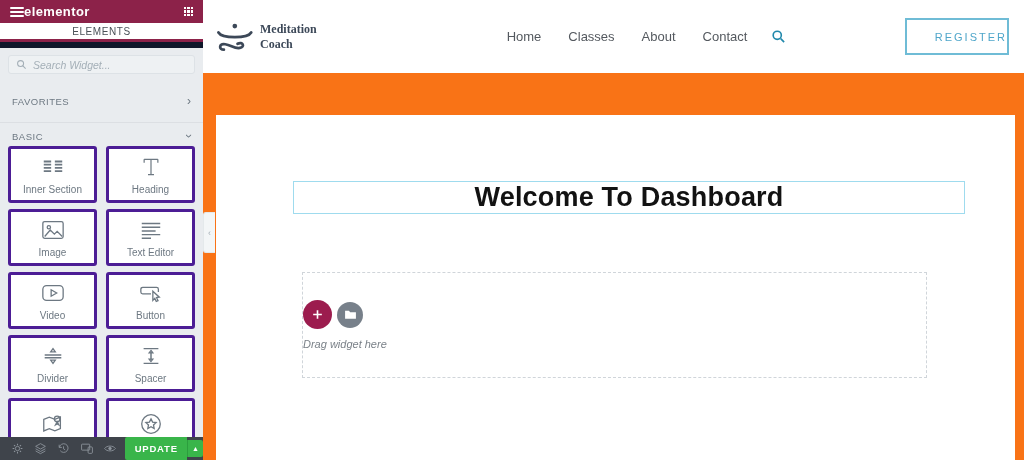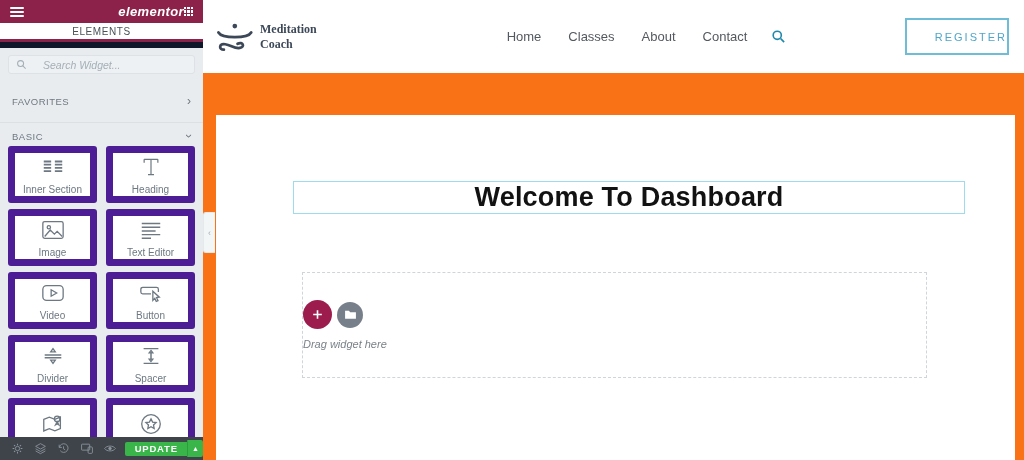--- a/index.html
+++ b/index.html
@@ -4,49 +4,49 @@
 <style>
   * { margin:0; padding:0; box-sizing:border-box; }
   body { font-family:"Liberation Sans", sans-serif; background:#fff; }
   .root { position:relative; width:1024px; height:460px; overflow:hidden; background:#fff; }
 
   
   .panel { position:absolute; left:0; top:0; width:203px; height:460px; background:#e9ecef; overflow:hidden; }
   .panel-header { height:23px; background:#8c2249; display:flex; align-items:center; padding:0 10px; }
   .hamburger { width:14px; display:flex; flex-direction:column; gap:2px; cursor:pointer; }
   .hamburger span { height:2px; background:#fff; border-radius:1px; }
-  .brand { flex:1; text-align:right; color:#fff; font-size:13px; font-weight:bold; letter-spacing:.4px;font-style:italic; }
+  .brand { flex:1; text-align:left; color:#fff; font-size:13px; font-weight:bold; letter-spacing:.4px; }
   .apps-grid { width:9px; height:9px; display:grid; grid-template-columns:repeat(3,1fr); gap:1px; cursor:pointer; }
   .apps-grid i { background:#fff; width:2.2px; height:2.2px; }
 
   .panel-tabs { display:flex; height:25px; background:#7f1d1d; border-bottom:6px solid #0f172a; }
   .tab { flex:1; display:flex; align-items:center; justify-content:center; font-size:10px; letter-spacing:.6px; color:#a4afb7; cursor:pointer; }
   .tab.active { background:#fff; color:#495157; border-bottom:3px solid #8c2249; }
 
   .search-wrap { padding:7px 8px 8px; }
-  .search-box { display:flex; align-items:center; gap:16px; height:19px; background:#eef1f3; border:1px solid #dde2e6; border-radius:3px; padding:0 7px; }
+  .search-box { display:flex; align-items:center; gap:6px; height:19px; background:#eef1f3; border:1px solid #dde2e6; border-radius:3px; padding:0 7px; }
   .search-box input { flex:1; border:none; outline:none; background:transparent; font-size:10.5px; color:#556068; font-family:"Liberation Sans",sans-serif; }
   .search-box input::placeholder { color:#a4afb7; font-style:italic; }
 
   .section-row { display:flex; align-items:center; justify-content:space-between; padding:0 12px; height:22px; margin-top:8px; cursor:pointer; }
   .section-row .sec-label { font-size:9.5px; letter-spacing:.5px; color:#6d7882; }
   .chev { color:#6d7882; font-size:12px; line-height:1; }
   .chev.down { display:inline-block; transform:rotate(90deg); }
   .hr { height:1px; background:#dcdfe3; margin:10px 0 2px; }
 
   .widgets-grid { position:absolute; left:8px; right:8px; top:146px; display:grid; grid-template-columns:1fr 1fr; gap:6px 9px; }
-  .wcard { height:57px; background:#fff; border-radius:3px; border:7px solid #4c1d95; display:flex; flex-direction:column; align-items:center; justify-content:center; gap:5px; cursor:pointer; }
+  .wcard { height:57px; background:#fff; border-radius:3px; border:3px solid #4c1d95; display:flex; flex-direction:column; align-items:center; justify-content:center; gap:5px; cursor:pointer; }
   .wcard svg { stroke:#6d7882; fill:none; stroke-width:1.4; }
   .wcard .wlabel { font-size:10px; color:#6d7882; }
 
   .panel-footer { position:absolute; left:0; right:0; bottom:0; height:23px; background:#3f444b; display:flex; align-items:center; padding-left:6px; z-index:5; }
   .foot-icons { display:flex; align-items:center; width:116px; justify-content:space-around; }
   .fbtn { width:18px; height:18px; display:flex; align-items:center; justify-content:center; cursor:pointer; }
   .fbtn svg { stroke:#8d949c; fill:none; stroke-width:1.6; }
-  .update-btn { margin-left:4px; height:14px; width:62px; background:#39b54a; border:none; border-radius:2px 0 0 2px; color:#fff; font-size:9.5px; font-weight:bold; letter-spacing:.8px; cursor:pointer; font-family:"Liberation Sans",sans-serif; }
+  .update-btn { margin-left:4px; height:23px; width:62px; background:#39b54a; border:none; border-radius:2px 0 0 2px; color:#fff; font-size:9.5px; font-weight:bold; letter-spacing:.8px; cursor:pointer; font-family:"Liberation Sans",sans-serif; }
   .update-arrow { height:17px; width:16px; background:#39b54a; border:none; border-left:1px solid #2c9e3e; border-radius:0 2px 2px 0; color:#fff; font-size:7px; cursor:pointer; }
 
   .collapse-tab { position:absolute; left:203px; top:212px; width:12px; height:41px; background:#f3f6f7; border:1px solid #e4e9eb; border-left:none; border-radius:0 3px 3px 0; display:flex; align-items:center; justify-content:center; color:#a4afb7; font-size:9px; cursor:pointer; z-index:4; }
 
   
   .stage { position:absolute; left:203px; top:0; width:821px; height:460px; background:#f97316; }
   .site-header { height:73px; background:#fff; display:flex; align-items:center; padding:0 8px 0 10px; }
   .logo { display:flex; align-items:center; gap:7px; cursor:pointer; }
   .logo-text { font-family:"Liberation Serif", serif; font-weight:bold; font-size:12px; line-height:1.2; color:#3c4858; }
   .main-nav { display:flex; align-items:center; gap:27px; margin-left:190px;text-align:center; }

